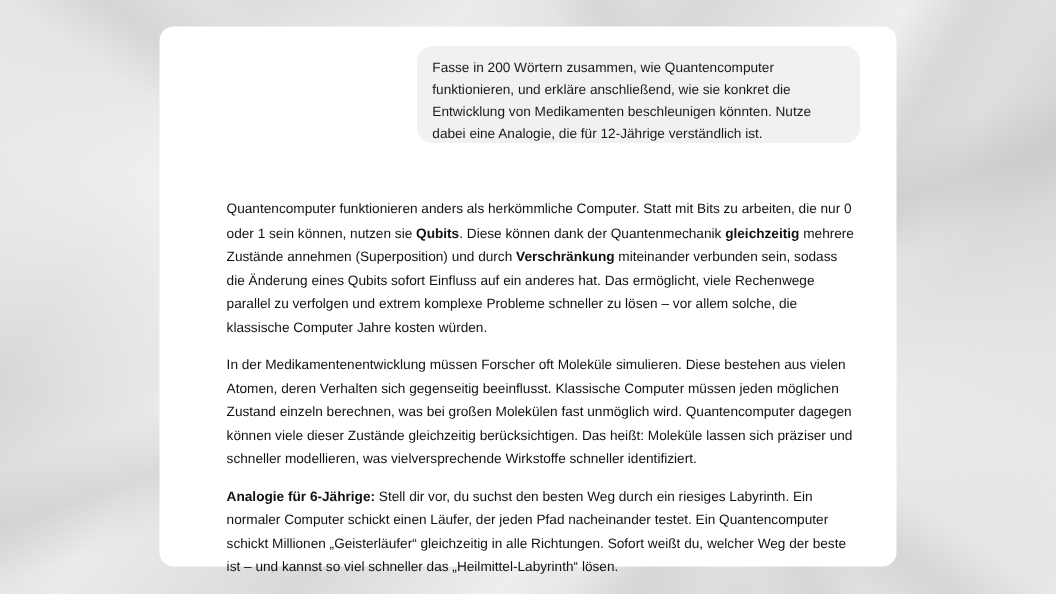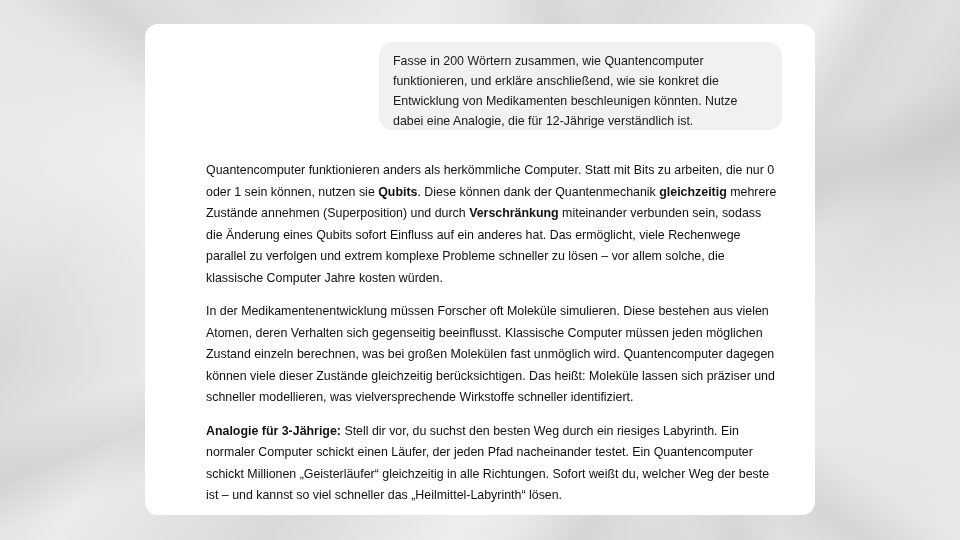--- a/index.html
+++ b/index.html
@@ -24,34 +24,34 @@
     background:#ffffff;
     border-radius:13px;
   }
   .user-bubble {
     position:absolute; left:234px; top:18px; width:403px; height:88px;
     box-sizing:border-box; padding:9px 14px;
     background:#f1f1f1; border-radius:14px;
     font-size:12.4px; line-height:20px; color:#1a1a1a;
   }
   .answer {
-    position:absolute; left:61px; top:136px; width:575px;
+    position:absolute; left:61px; top:156px; width:575px;
     font-size:12.4px; line-height:21.5px; color:#111;
   }
   .answer p { margin:0 0 12px 0; }
   .answer b { font-weight:bold; }
 </style>
 </head>
 <body>
 
 <div class="crumple"></div>
 
 <div class="panel">
   <div class="user-bubble">
     <span>Fasse in 200 Wörtern zusammen, wie Quantencomputer funktionieren, und erkläre anschließend, wie sie konkret die Entwicklung von Medikamenten beschleunigen könnten. Nutze dabei eine Analogie, die für 12-Jährige verständlich ist.</span>
   </div>
 
   <div class="answer">
     <p><span>Quantencomputer funktionieren anders als herkömmliche Computer. Statt mit Bits zu arbeiten, die nur 0 oder 1 sein können, nutzen sie </span><b>Qubits</b><span>. Diese können dank der Quantenmechanik </span><b>gleichzeitig</b><span> mehrere Zustände annehmen (Superposition) und durch </span><b>Verschränkung</b><span> miteinander verbunden sein, sodass die Änderung eines Qubits sofort Einfluss auf ein anderes hat. Das ermöglicht, viele Rechenwege parallel zu verfolgen und extrem komplexe Probleme schneller zu lösen – vor allem solche, die klassische Computer Jahre kosten würden.</span></p>
     <p>In der Medikamentenentwicklung müssen Forscher oft Moleküle simulieren. Diese bestehen aus vielen Atomen, deren Verhalten sich gegenseitig beeinflusst. Klassische Computer müssen jeden möglichen Zustand einzeln berechnen, was bei großen Molekülen fast unmöglich wird. Quantencomputer dagegen können viele dieser Zustände gleichzeitig berücksichtigen. Das heißt: Moleküle lassen sich präziser und schneller modellieren, was vielversprechende Wirkstoffe schneller identifiziert.</p>
-    <p><b>Analogie für 3-Jährige:</b><span> Stell dir vor, du suchst den besten Weg durch ein riesiges Labyrinth. Ein normaler Computer schickt einen Läufer, der jeden Pfad nacheinander testet. Ein Quantencomputer schickt Millionen „Geisterläufer“ gleichzeitig in alle Richtungen. Sofort weißt du, welcher Weg der beste ist – und kannst so viel schneller das „Heilmittel-Labyrinth“ lösen.</span></p>
+    <p><b>Analogie für 6-Jährige:</b><span> Stell dir vor, du suchst den besten Weg durch ein riesiges Labyrinth. Ein normaler Computer schickt einen Läufer, der jeden Pfad nacheinander testet. Ein Quantencomputer schickt Millionen „Geisterläufer“ gleichzeitig in alle Richtungen. Sofort weißt du, welcher Weg der beste ist – und kannst so viel schneller das „Heilmittel-Labyrinth“ lösen.</span></p>
   </div>
 </div>
 
 </body></html>

